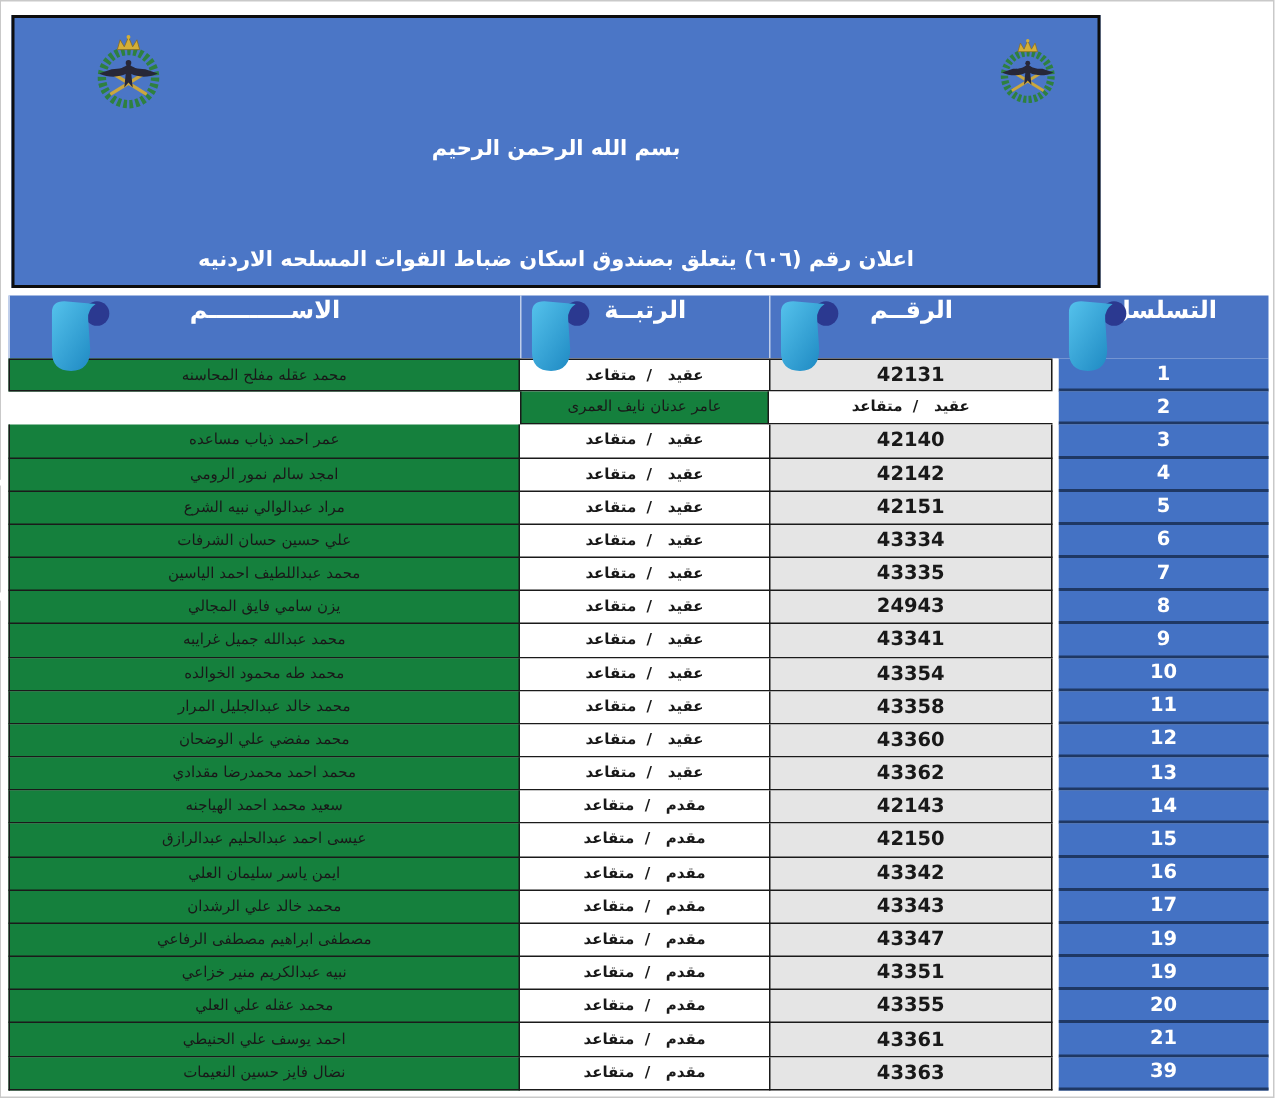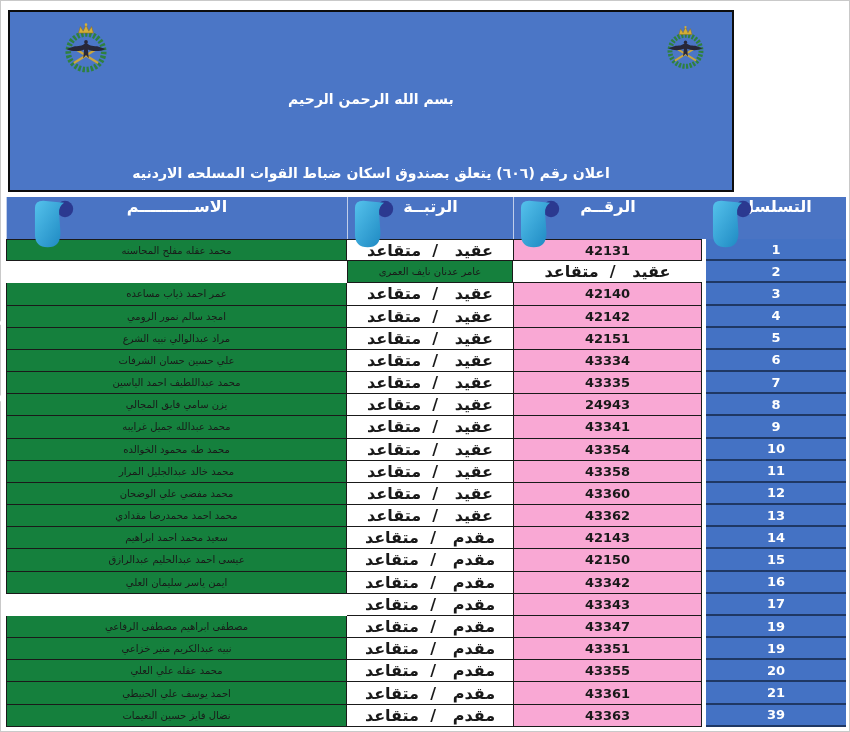--- a/index.html
+++ b/index.html
@@ -23,22 +23,22 @@
   .hlabel{color:#ffffff;font-weight:bold;font-size:16px;direction:rtl;}
   .ribbon{position:absolute;top:2px;width:46px;height:51px;pointer-events:none;z-index:3;}
   .hcell .ribbon{right:auto;left:4px;}
   .hcell.name-h .ribbon{left:25px;}
 
   .tbody{position:relative;}
   .trow{height:22.18px;}
   .cell{display:flex;align-items:center;justify-content:center;box-sizing:border-box;overflow:hidden;}
   .cell.serial{background:#4472c4;color:#ffffff;font-weight:bold;font-size:13px;border-bottom:2px solid #1f3864;direction:ltr;}
   .cell.gapcell{background:#ffffff;}
-  .cell.number{background:#f9a8d4;color:#191919;font-weight:bold;font-size:13px;border-left:1px solid #1a1a1a;border-right:1px solid #1a1a1a;border-bottom:1px solid #1a1a1a;direction:ltr;}
-  .cell.rank{background:#fff;color:#191919;font-weight:bold;font-size:16px;border-bottom:1px solid #1a1a1a;white-space:pre;direction:rtl;}
+  .cell.number{background:#e5e5e5;color:#191919;font-weight:bold;font-size:13px;border-left:1px solid #1a1a1a;border-right:1px solid #1a1a1a;border-bottom:1px solid #1a1a1a;direction:ltr;}
+  .cell.rank{background:#fff;color:#191919;font-weight:bold;font-size:10px;border-bottom:1px solid #1a1a1a;white-space:pre;direction:rtl;}
   .cell.name{background:#15803d;color:#191919;font-weight:normal;font-size:10px;border-left:1px solid #1a1a1a;border-right:1px solid #1a1a1a;border-bottom:1px solid #1a1a1a;direction:rtl;}
   .trow:first-child .number,.trow:first-child .rank,.trow:first-child .name{border-top:1px solid #1a1a1a;}
 </style>
 </head>
 <body>
 
 <svg width="0" height="0" style="position:absolute">
   <defs>
     <linearGradient id="ribbonGrad" x1="0" y1="0" x2="1" y2="1">
       <stop offset="0" stop-color="#55c2ec"></stop>
@@ -213,41 +213,42 @@
         <div class="cell gapcell"></div>
         <div class="cell number">43362</div>
         <div class="cell rank">عقيد   /  متقاعد</div>
         <div class="cell name">محمد احمد محمدرضا مقدادي</div>
       </div>
         <div class="trow">
         <div class="cell serial">14</div>
         <div class="cell gapcell"></div>
         <div class="cell number">42143</div>
         <div class="cell rank">مقدم   /  متقاعد</div>
-        <div class="cell name">سعيد محمد احمد ابراهيم</div>
+        <div class="cell name">سعيد محمد احمد الهياجنه</div>
       </div>
         <div class="trow">
         <div class="cell serial">15</div>
         <div class="cell gapcell"></div>
         <div class="cell number">42150</div>
         <div class="cell rank">مقدم   /  متقاعد</div>
         <div class="cell name">عيسى احمد عبدالحليم عبدالرازق</div>
       </div>
         <div class="trow">
         <div class="cell serial">16</div>
         <div class="cell gapcell"></div>
         <div class="cell number">43342</div>
         <div class="cell rank">مقدم   /  متقاعد</div>
         <div class="cell name">ايمن ياسر سليمان العلي</div>
       </div>
         <div class="trow">
         <div class="cell serial">17</div>
         <div class="cell gapcell"></div>
         <div class="cell number">43343</div>
         <div class="cell rank">مقدم   /  متقاعد</div>
+        <div class="cell name">محمد خالد علي الرشدان</div>
       </div>
         <div class="trow">
         <div class="cell serial">19</div>
         <div class="cell gapcell"></div>
         <div class="cell number">43347</div>
         <div class="cell rank">مقدم   /  متقاعد</div>
         <div class="cell name">مصطفى ابراهيم مصطفى الرفاعي</div>
       </div>
         <div class="trow">
         <div class="cell serial">19</div>

